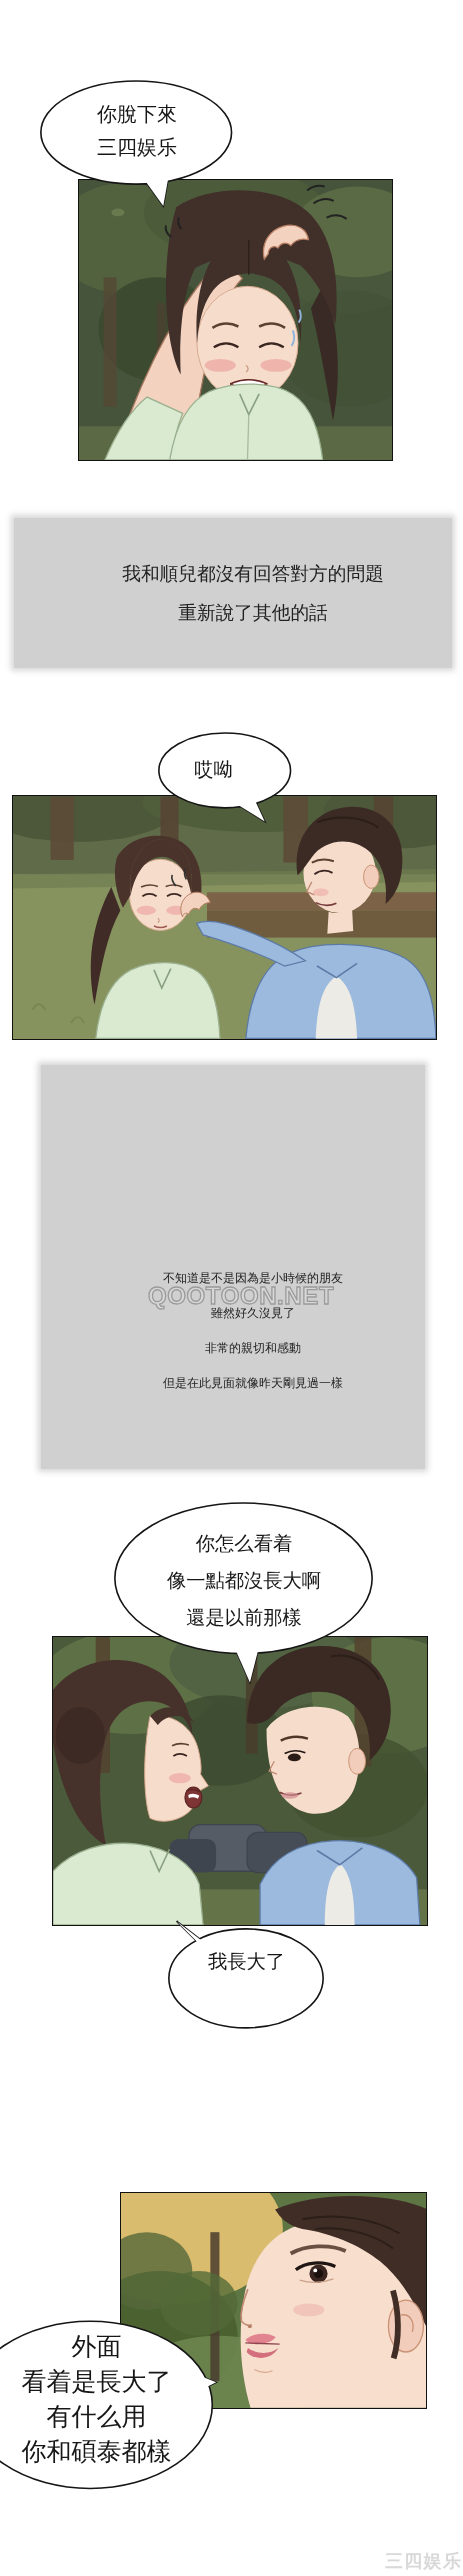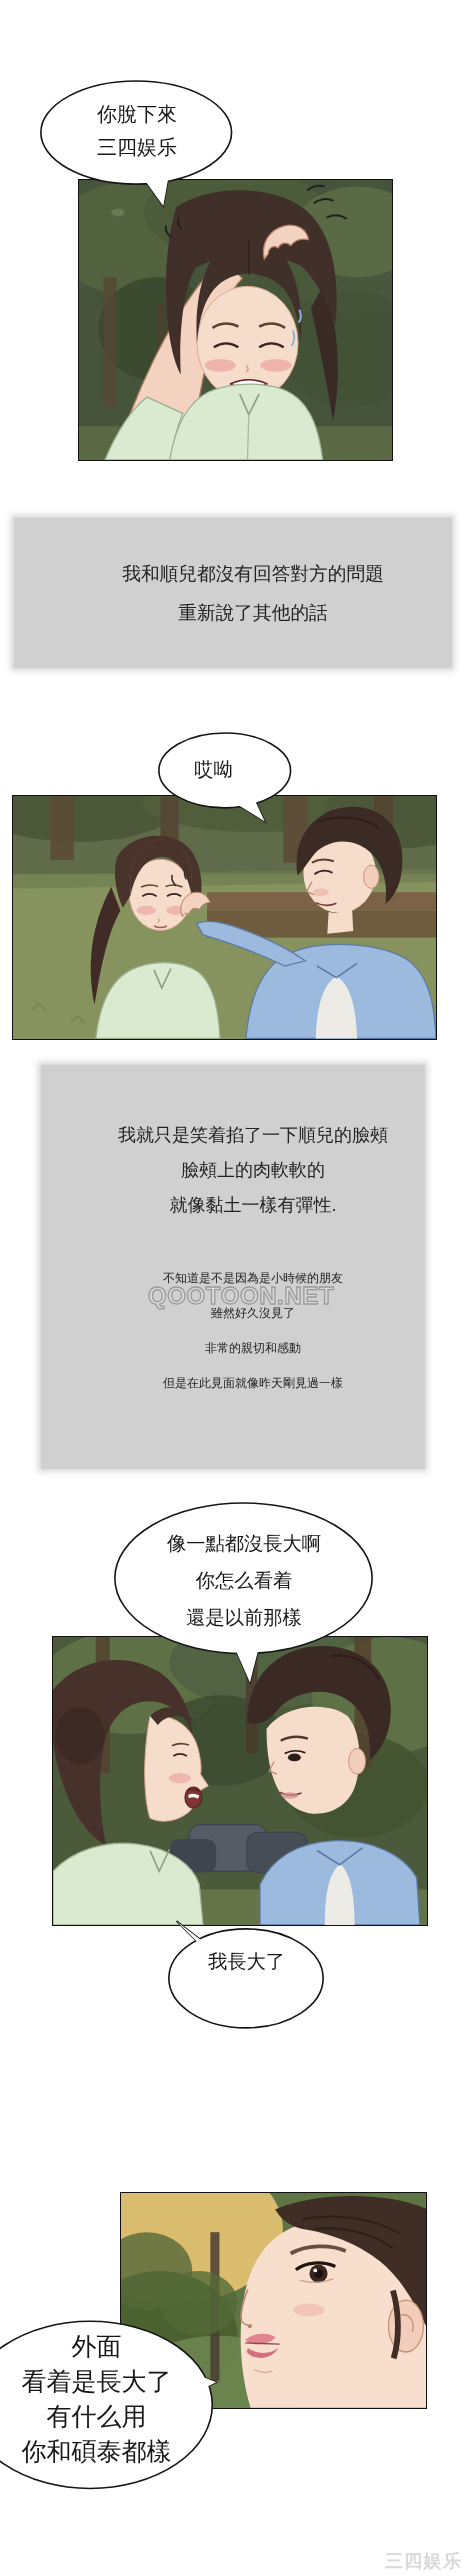--- a/index.html
+++ b/index.html
@@ -147,41 +147,36 @@
   <svg class="bsvg" style="left:155px;top:729px;" width="142" height="97" viewBox="0 0 220 150">
     <polygon points="120,112 152,104 170,143" fill="#ffffff" stroke="#151515" stroke-width="2.5"></polygon>
     <ellipse cx="108" cy="64" rx="102" ry="58" fill="#ffffff" stroke="#151515" stroke-width="2.5"></ellipse>
     <polygon points="120,112 152,104 170,143" fill="#ffffff"></polygon>
   </svg>
   <div class="btext" style="left:160px;top:755px;width:107px;font-size:19.3px;line-height:30px;">
     <div>哎呦</div>
   </div>
 
   <div class="nbox" style="left:41px;top:1065px;width:384px;height:404px;"></div>
-  <div class="ntext" style="left:41px;top:1118px;width:384px;font-size:18px;line-height:35px;">
-    <div>我就只是笑着掐了一下順兒的臉頰</div>
-    <div>臉頰上的肉軟軟的</div>
-    <div>就像黏土一樣有彈性.</div>
-  </div>
   <div class="ntext" style="left:41px;top:1261px;width:384px;font-size:12px;line-height:35px;">
     <div>不知道是不是因為是小時候的朋友</div>
     <div>雖然好久沒見了</div>
     <div>非常的親切和感動</div>
     <div>但是在此見面就像昨天剛見過一樣</div>
   </div>
   <div class="wm-qootoon" style="left:148px;top:1282px;width:180px;">QOOTOON.NET</div>
 
   <svg class="bsvg" style="left:111px;top:1499px;" width="265" height="188" viewBox="0 0 412 292">
     <polygon points="190,226 232,222 216,285" fill="#ffffff" stroke="#151515" stroke-width="2.5"></polygon>
     <ellipse cx="206" cy="123" rx="200" ry="117" fill="#ffffff" stroke="#151515" stroke-width="2.5"></ellipse>
     <polygon points="190,226 232,222 216,285" fill="#ffffff"></polygon>
   </svg>
   <div class="btext" style="left:115px;top:1525px;width:258px;font-size:19.3px;line-height:37px;">
+    <div>你怎么看着</div>
     <div>像一點都沒長大啊</div>
-    <div>你怎么看着</div>
     <div>還是以前那樣</div>
   </div>
 
   <div class="panel" style="left:52px;top:1636px;width:376px;height:290px;background:#4c5a3c;">
     <svg viewBox="0 0 578 445">
       <g>
         <rect x="0" y="0" width="578" height="445" fill="#4c5a3c"></rect>
         <ellipse cx="120" cy="70" rx="140" ry="80" fill="#5d7046"></ellipse>
         <ellipse cx="330" cy="40" rx="150" ry="70" fill="#526343"></ellipse>
         <ellipse cx="520" cy="90" rx="120" ry="90" fill="#5d7046"></ellipse>

